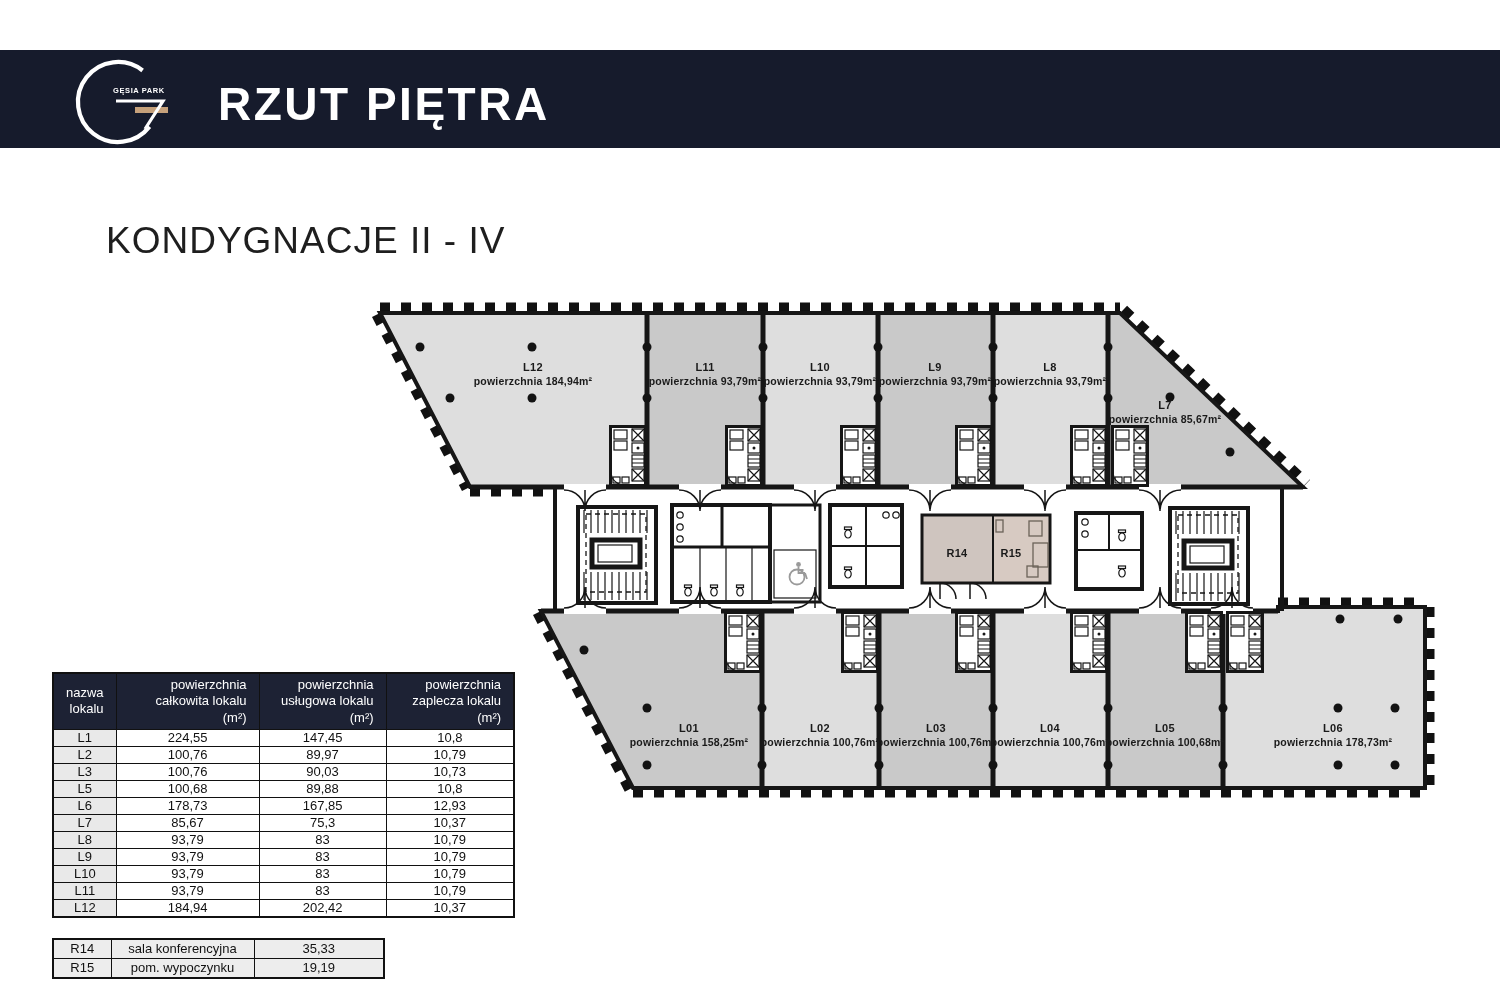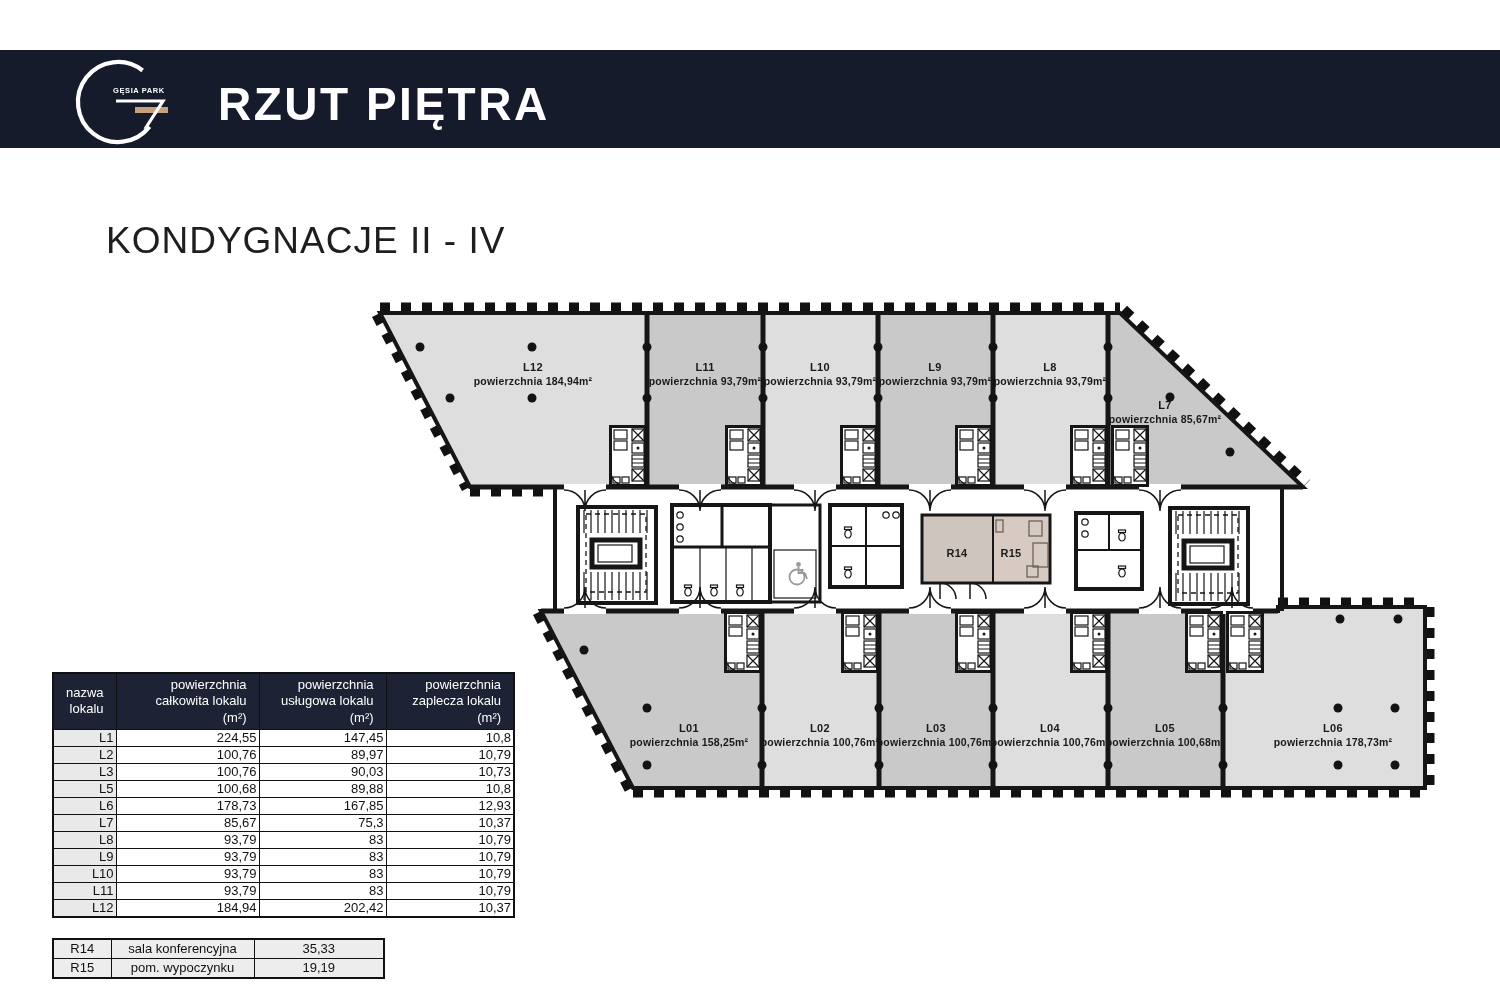--- a/index.html
+++ b/index.html
@@ -32,21 +32,21 @@
   .dot{fill:#131313}
   .uname{font-size:11px;font-weight:700;text-anchor:middle;fill:#1a1a1a;letter-spacing:.3px}
   .uarea{font-size:10.5px;font-weight:700;text-anchor:middle;fill:#1a1a1a;letter-spacing:.2px}
   .wch{stroke:#9a9a9a;stroke-width:1.8;fill:none}
 
   
   table{border-collapse:collapse;table-layout:fixed;font-size:13px;color:#111}
   .areas-table{position:absolute;left:52px;top:672px;border:2px solid #111}
   .areas-table th{background:#1d2234;color:#fff;font-weight:400;font-size:13px;
                   line-height:1.25;padding:3px 12px;border:1px solid #111;text-align:right}
-  .areas-table td{border:1px solid #111;text-align:right;padding:0 2px;height:16px;line-height:16px}
+  .areas-table td{border:1px solid #111;text-align:center;padding:0 2px;height:16px;line-height:16px}
   .areas-table td:first-child{background:#e9e9e9}
   .room-table{position:absolute;left:52px;top:938px;border:2px solid #111}
   .room-table td{border:1px solid #111;text-align:center;padding:1px 2px;height:16px;
                  line-height:16px;background:#ededed}
 </style>
 </head>
 <body>
 
 <div class="topbar">
   <svg class="logo-svg" width="106" height="92" viewBox="0 0 106 92">

